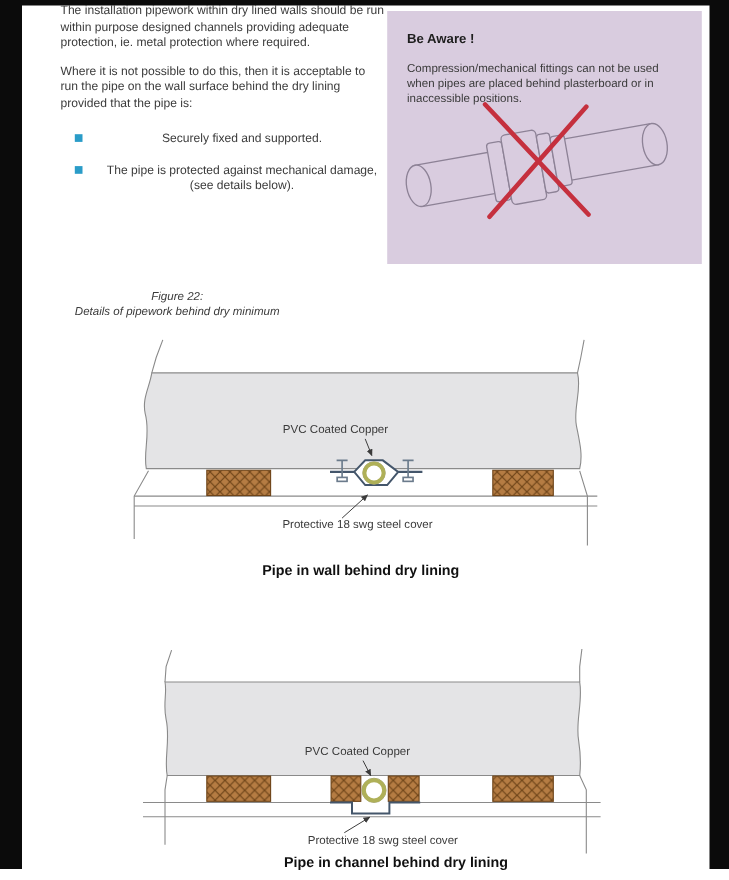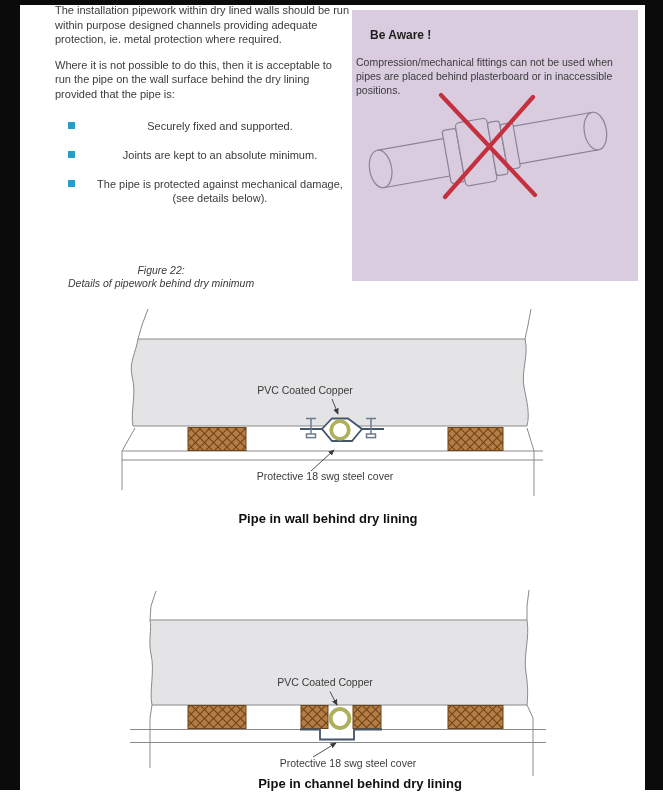--- a/index.html
+++ b/index.html
@@ -13,23 +13,23 @@
   .b-right{left:645px;top:0;width:18px;height:790px;}
 
   .col-left{position:absolute;left:55px;top:3px;width:295px;color:#3b3b3b;
     font-size:11px;line-height:14.6px;}
   .para{margin:0 0 11px 0;}
   .bullets{list-style:none;margin:17px 0 0 0;padding:0;}
   .bullets li{display:flex;margin-bottom:14.5px;}
   .sq{flex:0 0 auto;width:7px;height:7px;background:#2a9cc8;margin:3.5px 0 0 13px;}
   .bt{margin-left:20px;width:250px;text-align:center;}
 
-  .aware{position:absolute;left:352px;top:10px;width:286px;height:271px;background:#d9ccdf;}
+  .aware{position:absolute;left:352px;top:10px;width:286px;height:230px;background:#d9ccdf;}
   .aware-title{margin:18px 0 0 18px;font-size:12px;font-weight:bold;color:#1e1e1e;}
-  .aware-body{margin:13px 16px 0 4px;font-size:10.5px;line-height:14px;color:#3b3b3b;}
+  .aware-body{margin:13px 16px 0 18px;font-size:10.5px;line-height:14px;color:#3b3b3b;}
   .aware svg{position:absolute;left:0;top:82px;}
 
   .figcap{position:absolute;left:68px;top:264px;font-size:10.5px;font-style:italic;
     line-height:13px;color:#3b3b3b;text-align:center;}
 
   .diagram{position:absolute;}
   .dg1{left:110px;top:303px;}
   .dg2{left:110px;top:588px;}
   .dlabel{font-size:10.5px;fill:#3b3b3b;}
   .dcaption{font-size:13px;font-weight:bold;fill:#101010;}
@@ -41,24 +41,20 @@
 <div class="border-strip b-left"></div>
 <div class="border-strip b-right"></div>
 
 <div class="col-left">
   <p class="para">The installation pipework within dry lined walls should be run within purpose designed channels providing adequate protection, ie. metal protection where required.</p>
   <p class="para">Where it is not possible to do this, then it is acceptable to run the pipe on the wall surface behind the dry lining provided that the pipe is:</p>
   <ul class="bullets">
     <li>
       <span class="sq"></span>
       <span class="bt">Securely fixed and supported.</span>
-    </li>
-    <li>
-      <span class="sq"></span>
-      <span class="bt">Joints are kept to an absolute minimum.</span>
     </li>
     <li>
       <span class="sq"></span>
       <span class="bt">The pipe is protected against mechanical damage, (see details below).</span>
     </li>
   </ul>
 </div>
 
 <div class="aware">
   <div class="aware-title">Be Aware !</div>

